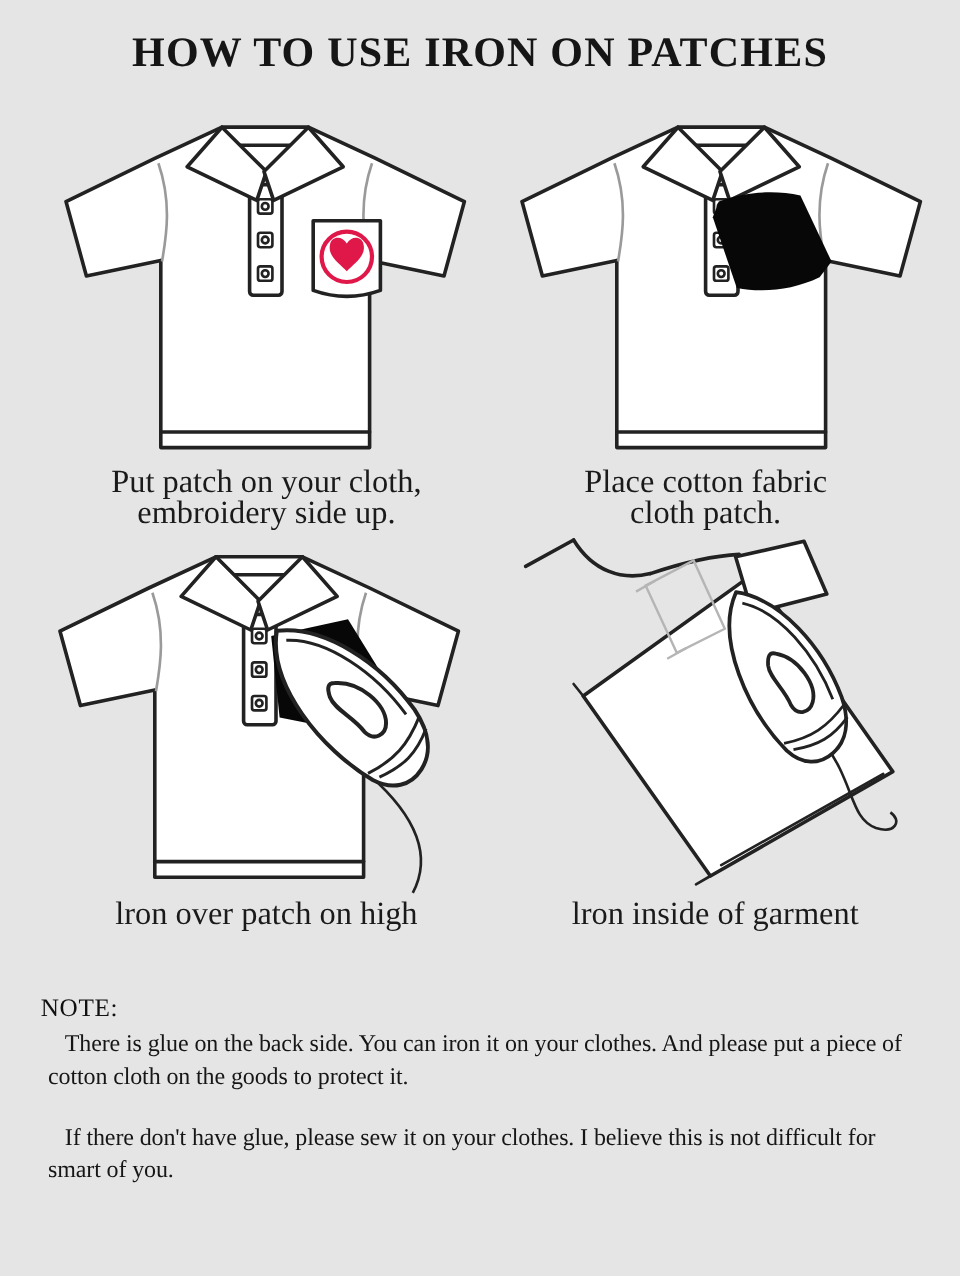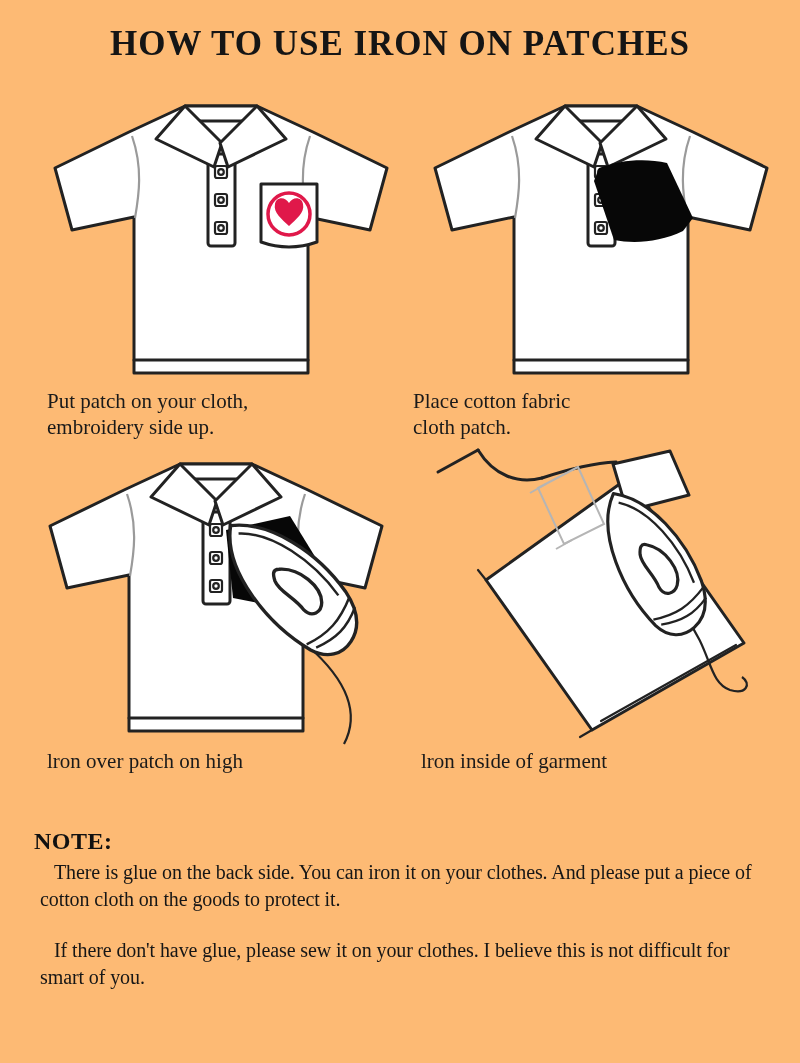--- a/index.html
+++ b/index.html
@@ -1,39 +1,39 @@
 <!DOCTYPE html>
 <html><head>
 <meta charset="utf-8">
 <style>
   html,body{margin:0;padding:0;background:#fff;}
   .page{
-    position:relative;width:800px;height:1063px;background:#fdba74;
+    position:relative;width:800px;height:1063px;background:#e5e5e5;
     font-family:"Liberation Serif", serif;color:#111;overflow:hidden;
   }
   .title{
     position:absolute;top:24px;left:0;width:800px;text-align:center;
     font-size:35px;font-weight:bold;letter-spacing:1px;color:#151515;margin:0;
   }
   figure{margin:0;padding:0;position:absolute;}
   .fig1{left:35px; top:90px; width:360px;height:300px;}
   .fig2{left:415px;top:90px; width:360px;height:300px;}
   .fig3{left:30px; top:448px;width:365px;height:300px;}
   .fig4{left:420px;top:438px;width:360px;height:312px;}
   .caption{
-    position:absolute;width:350px;text-align:left;
-    font-size:21px;font-weight:500;line-height:26px;color:#1a1a1a;
+    position:absolute;width:350px;text-align:center;
+    font-size:27px;font-weight:500;line-height:26px;color:#1a1a1a;
   }
   .cap1{left:47px; top:388px;}
   .cap2{left:413px;top:388px;}
   .cap3{left:47px; top:748px;}
   .cap4{left:421px;top:748px;}
   .note{position:absolute;left:28px;top:828px;width:748px;}
   .note h2{
-    margin:0 0 4px 6px;font-size:24px;font-weight:bold;color:#111;
+    margin:0 0 4px 6px;font-size:21px;font-weight:normal;color:#111;
     letter-spacing:0.5px;
   }
   .note p{
     margin:0 0 24px 12px;font-size:20px;line-height:27px;color:#161616;
     text-indent:14px;letter-spacing:-0.1px;
   }
   svg .ln{stroke:#222;stroke-width:3;fill:none;stroke-linejoin:round;stroke-linecap:round;}
   svg .fw{fill:#fff;}
   svg .thin{stroke-width:2.2;}
 </style>

